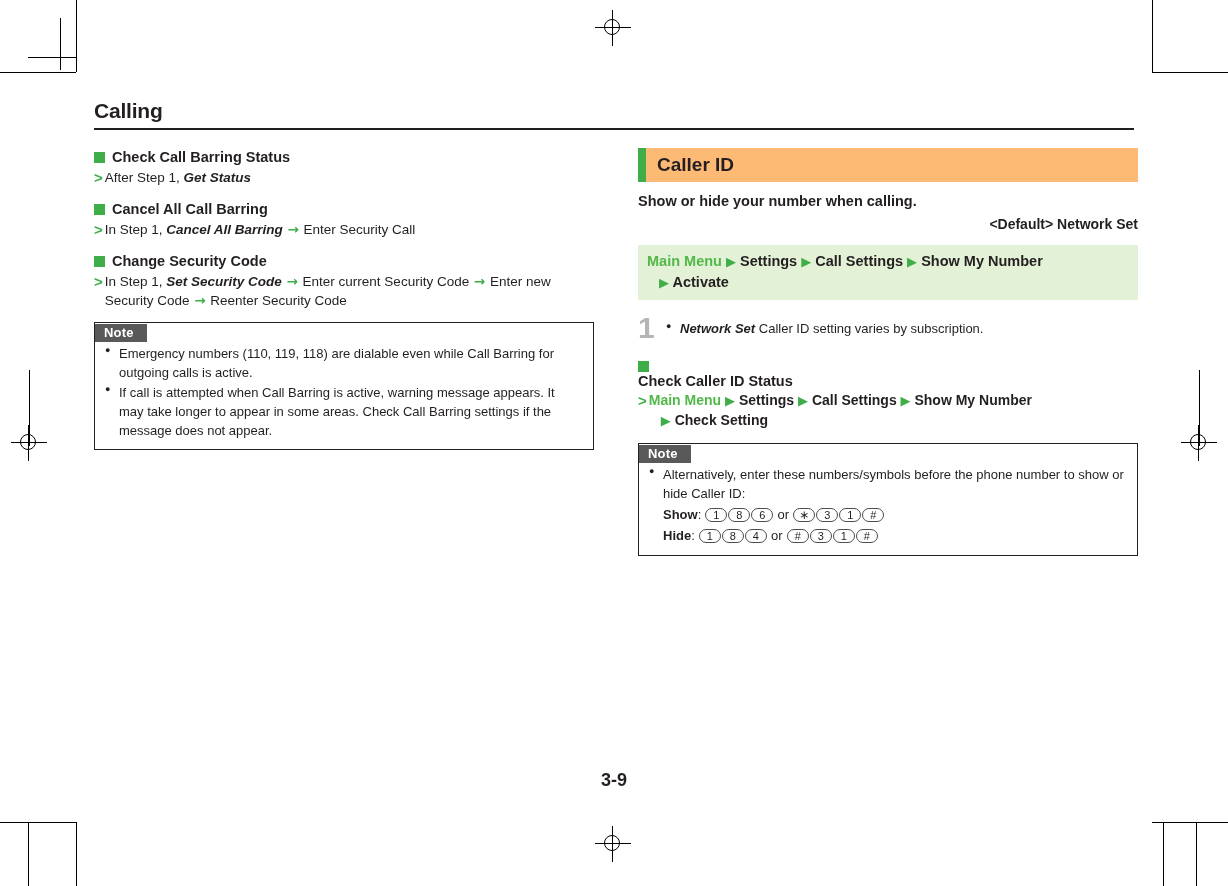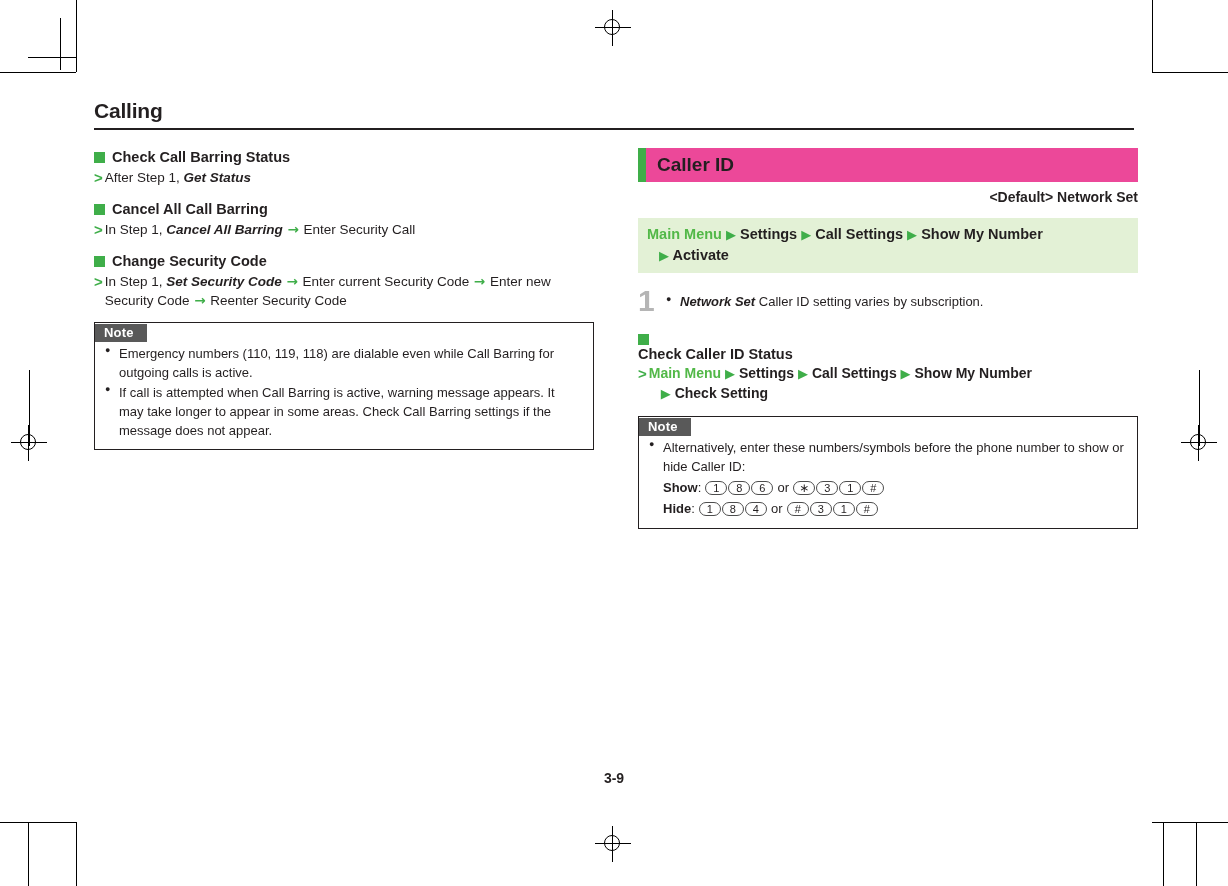--- a/index.html
+++ b/index.html
@@ -151,21 +151,21 @@
   .note li::before {
     content: "\25CF";
     position: absolute;
     left: 0;
     top: -1px;
     font-size: 9px;
   }
 
   
   .sec-band {
-    background: #ec4899;
+    background: #fdba74;
     height: 34px;
     display: flex;
     align-items: center;
   }
   .sec-accent {
     width: 8px;
     height: 34px;
     background: #3fae49;
     flex: 0 0 8px;
   }
@@ -264,21 +264,21 @@
   }
   .key.star { font-size: 12px; }
   b.lbl { font-weight: bold; }
 
   .page-number {
     position: absolute;
     left: 0;
     top: 770px;
     width: 1228px;
     text-align: center;
-    font-size: 14px;
+    font-size: 18px;
     font-weight: bold;
     color: #231f20;
   }
 </style>
 </head>
 <body>
 
 <div>
 
   <div class="mark h" style="left:0px;  top:72px;  width:76px;"></div>
@@ -365,20 +365,21 @@
     </div>
   </div>
 
   <div class="col col-right">
 
     <div class="sec-band">
       <span class="sec-accent"></span>
       <span class="sec-title">Caller ID</span>
     </div>
 
+    <div class="sec-desc">Show or hide your number when calling.</div>
 
     <div class="sec-default"><span>&lt;Default&gt;</span> <span>Network Set</span></div>
 
     <div class="path-bar">
       <span class="path-root">Main Menu</span>
       <span class="tri">▶</span>
       <span>Settings</span>
       <span class="tri">▶</span>
       <span>Call Settings</span>
       <span class="tri">▶</span>

